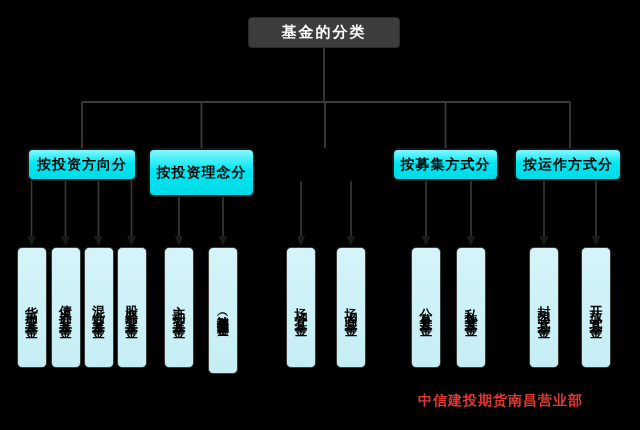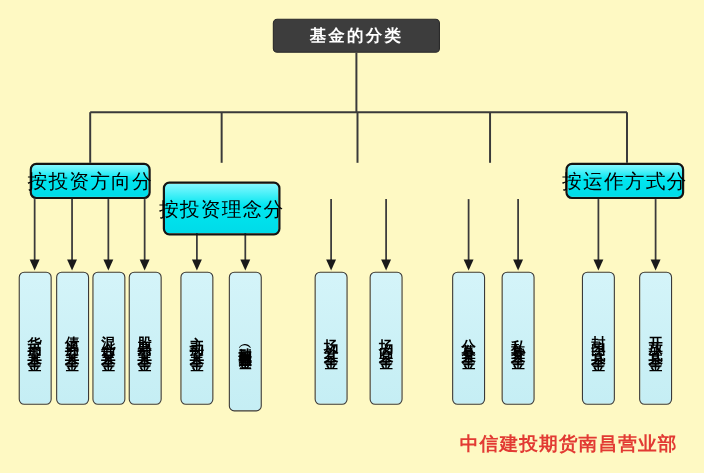--- a/index.html
+++ b/index.html
@@ -5,21 +5,21 @@
   html, body {
     margin: 0;
     padding: 0;
     background: #ffffff;
     font-family: "Liberation Sans", "DejaVu Sans", sans-serif;
   }
   .stage {
     position: relative;
     width: 640px;
     height: 430px;
-    background: #fef9c3;
+    background: #000000;
     overflow: hidden;
   }
   .layer {
     position: absolute;
     left: 0; top: 0;
     width: 640px; height: 430px;
   }
   svg.layer { pointer-events: none; }
 
   .root-box {
@@ -36,22 +36,22 @@
     align-items: center;
     justify-content: center;
   }
   .cat-box {
     position: absolute;
     box-sizing: border-box;
     background: linear-gradient(to bottom, #86f8ff 0%, #00e6f0 45%, #00dbe8 100%);
     border: 2px solid #141414;
     border-radius: 6px;
     color: #000000;
-    font-size: 18px;
-    font-weight: normal;
+    font-size: 14px;
+    font-weight: bold;
     letter-spacing: 1px;
     display: flex;
     align-items: center;
     justify-content: center;
     white-space: nowrap;
   }
   .leaf-box {
     position: absolute;
     box-sizing: border-box;
     background: linear-gradient(to bottom, #d4f4f9 0%, #c5eef4 100%);
@@ -69,21 +69,21 @@
     font-weight: bold;
     letter-spacing: 5px;
     line-height: 1;
   }
   .leaf-text.long {
     font-size: 12px;
     letter-spacing: 1px;
   }
   .watermark {
     position: absolute;
-    font-size: 17px;
+    font-size: 14px;
     font-weight: bold;
     letter-spacing: 1px;
     white-space: nowrap;
   }
 </style>
 </head>
 <body>
 
 <div class="stage">
   <svg class="layer" id="connectors" viewBox="0 0 640 430" xmlns="http://www.w3.org/2000/svg">
@@ -129,33 +129,34 @@
       </div>
       <div class="leaf-box" style="left: 50.5px; top: 247px; width: 30px; height: 121px;">
         <span class="leaf-text">债券型基金</span>
       </div>
       <div class="leaf-box" style="left: 83.5px; top: 247px; width: 30px; height: 121px;">
         <span class="leaf-text">混合型基金</span>
       </div>
       <div class="leaf-box" style="left: 116.5px; top: 247px; width: 30px; height: 121px;">
         <span class="leaf-text">股票型基金</span>
       </div>
-      <div class="cat-box" style="left: 148px; top: 148px; width: 107px; height: 49px; margin-top: 17px;">按投资理念分</div>
+      <div class="cat-box" style="left: 148px; top: 148px; width: 107px; height: 49px;">按投资理念分</div>
       <div class="leaf-box" style="left: 164px; top: 247px; width: 30px; height: 121px;">
         <span class="leaf-text">主动型基金</span>
       </div>
       <div class="leaf-box" style="left: 208px; top: 247px; width: 30px; height: 127px;">
         <span class="leaf-text long">被动型（指数）基金</span>
       </div>
       <div class="leaf-box" style="left: 286px; top: 247px; width: 30px; height: 121px;">
         <span class="leaf-text">场外基金</span>
       </div>
       <div class="leaf-box" style="left: 336px; top: 247px; width: 30px; height: 121px;">
         <span class="leaf-text">场内基金</span>
       </div>
+      <div class="cat-box" style="left: 392px; top: 148px; width: 107px; height: 33px;">按募集方式分</div>
       <div class="leaf-box" style="left: 411px; top: 247px; width: 30px; height: 121px;">
         <span class="leaf-text">公募基金</span>
       </div>
       <div class="leaf-box" style="left: 456px; top: 247px; width: 30px; height: 121px;">
         <span class="leaf-text">私募基金</span>
       </div>
       <div class="cat-box" style="left: 514px; top: 148px; width: 108px; height: 33px;">按运作方式分</div>
       <div class="leaf-box" style="left: 529px; top: 247px; width: 30px; height: 121px;">
         <span class="leaf-text">封闭式基金</span>
       </div>

